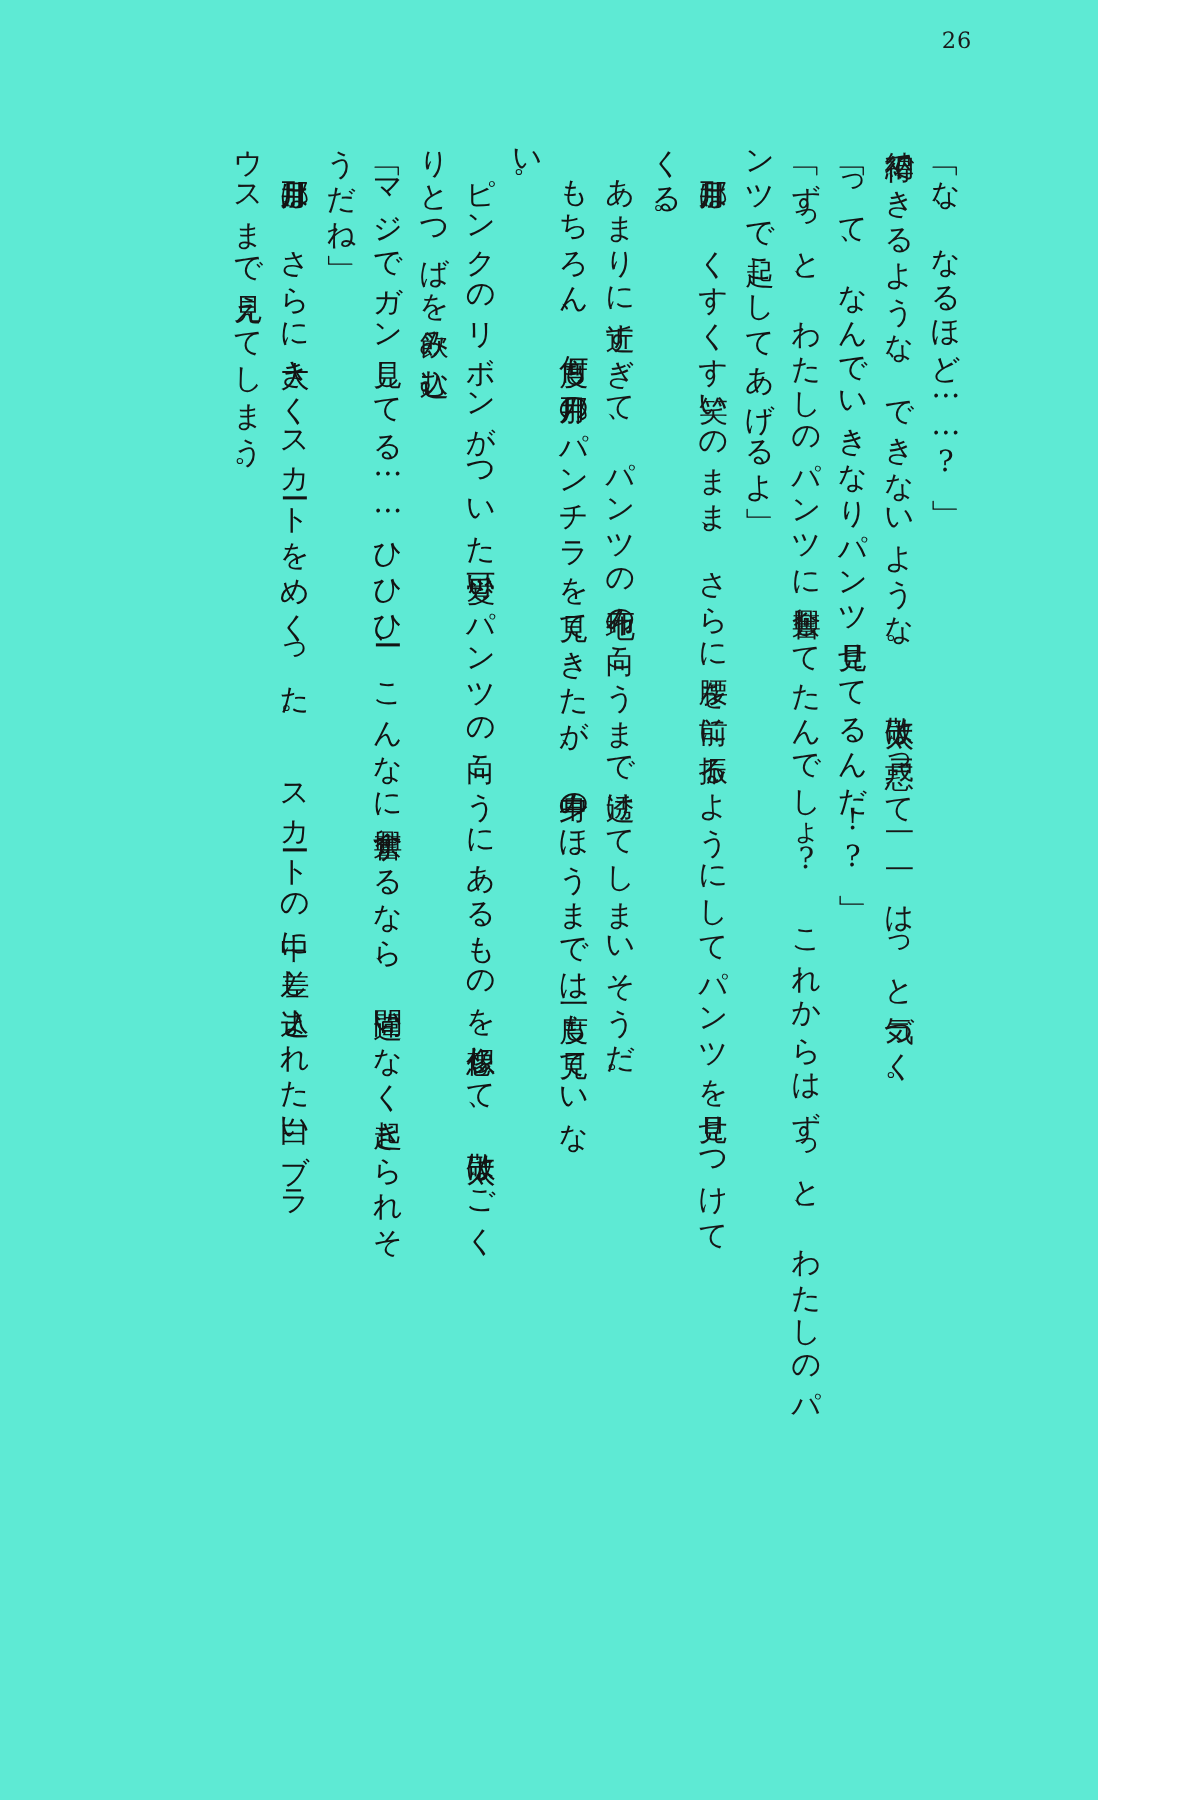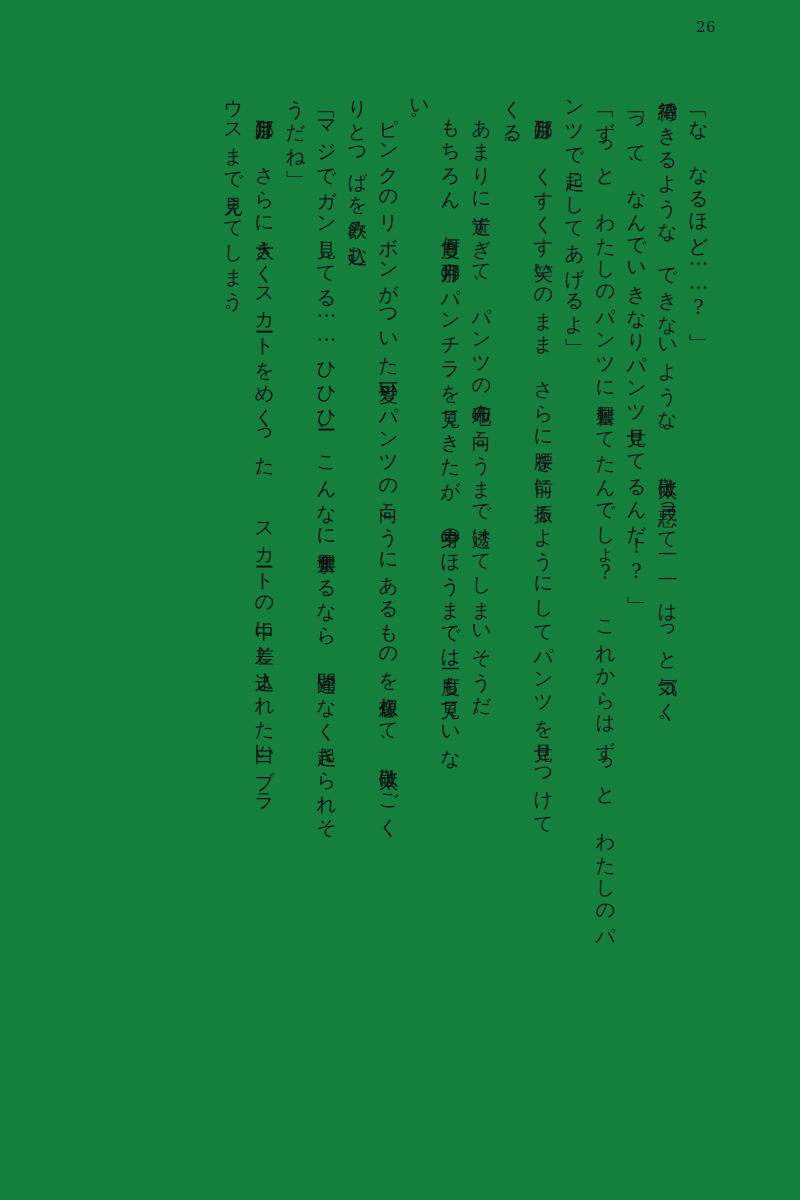--- a/index.html
+++ b/index.html
@@ -13,23 +13,23 @@
     font-family: "DejaVu Serif", "Liberation Serif", serif;
     color: #111111;
     position: relative;
     overflow: hidden;
   }
 
   .page {
     position: absolute;
     left: 0;
     top: 0;
-    width: 800px;
+    width: 732px;
     height: 1200px;
-    background: #15803d;
+    background: #5eead4;
   }
 
   .page-number {
     position: absolute;
     top: 18px;
     right: 84px;
     font-size: 15px;
     letter-spacing: 0.5px;
     font-family: "DejaVu Serif", "Liberation Serif", serif;
     color: #1a1a1a;

